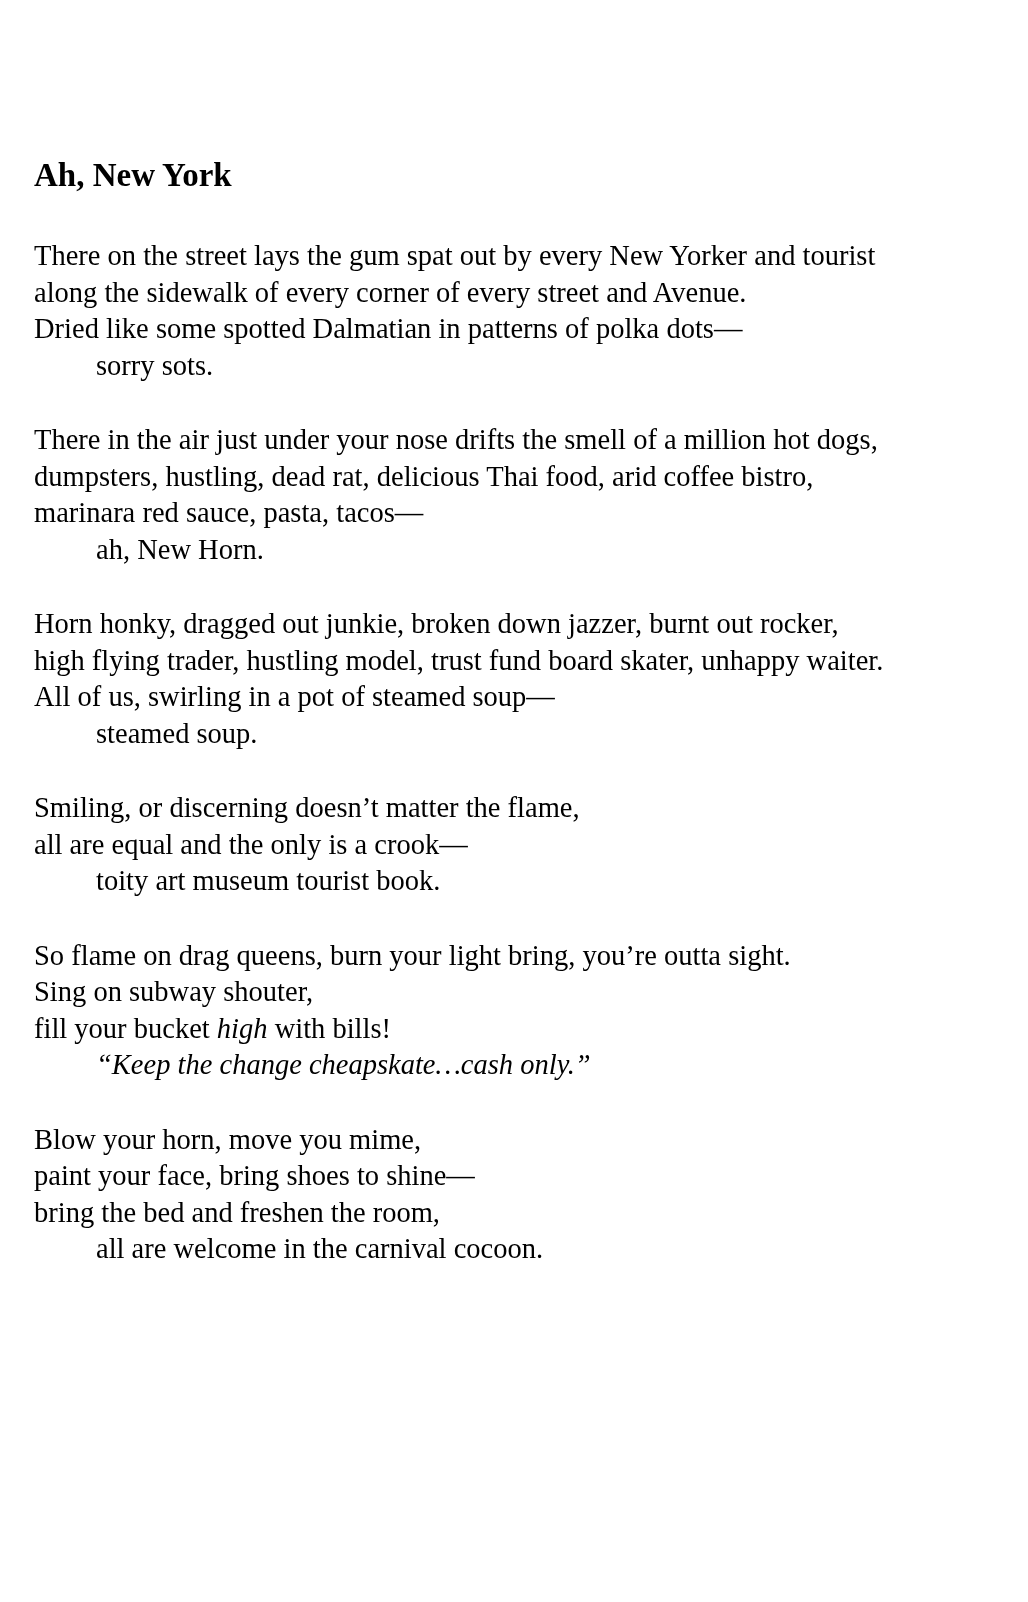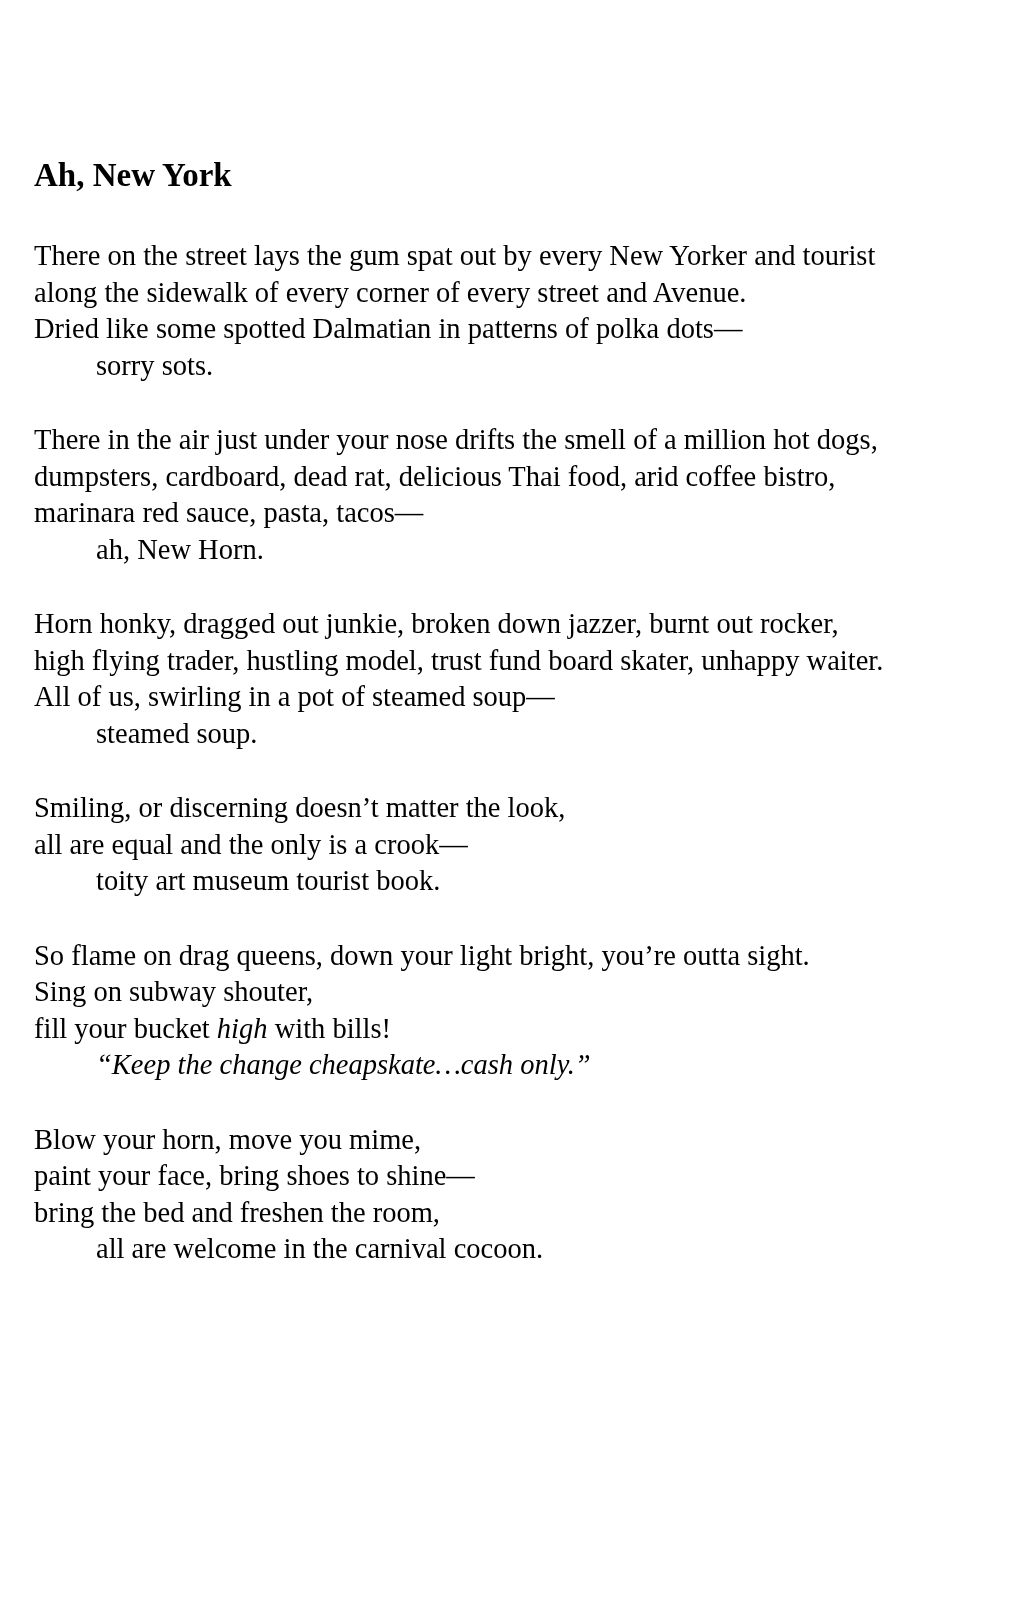--- a/index.html
+++ b/index.html
@@ -65,37 +65,37 @@
     <h1 class="poem-title">Ah, New York</h1>
     <div>
         <div class="stanza">
           <div class="line"><span>There on the street lays the gum spat out by every New Yorker and tourist</span></div>
           <div class="line"><span>along the sidewalk of every corner of every street and Avenue.</span></div>
           <div class="line"><span>Dried like some spotted Dalmatian in patterns of polka dots—</span></div>
           <div class="line indent"><span>sorry sots.</span></div>
         </div>
         <div class="stanza">
           <div class="line"><span>There in the air just under your nose drifts the smell of a million hot dogs,</span></div>
-          <div class="line"><span>dumpsters, cardboard, dead rat, delicious Thai food, arid coffee bistro,</span></div>
+          <div class="line"><span>dumpsters, hustling, dead rat, delicious Thai food, arid coffee bistro,</span></div>
           <div class="line"><span>marinara red sauce, pasta, tacos—</span></div>
           <div class="line indent"><span>ah, New Horn.</span></div>
         </div>
         <div class="stanza">
           <div class="line"><span>Horn honky, dragged out junkie, broken down jazzer, burnt out rocker,</span></div>
           <div class="line"><span>high flying trader, hustling model, trust fund board skater, unhappy waiter.</span></div>
           <div class="line"><span>All of us, swirling in a pot of steamed soup—</span></div>
           <div class="line indent"><span>steamed soup.</span></div>
         </div>
         <div class="stanza">
-          <div class="line"><span>Smiling, or discerning doesn’t matter the look,</span></div>
+          <div class="line"><span>Smiling, or discerning doesn’t matter the flame,</span></div>
           <div class="line"><span>all are equal and the only is a crook—</span></div>
           <div class="line indent"><span>toity art museum tourist book.</span></div>
         </div>
         <div class="stanza">
-          <div class="line"><span>So flame on drag queens, down your light bright, you’re outta sight.</span></div>
+          <div class="line"><span>So flame on drag queens, burn your light bring, you’re outta sight.</span></div>
           <div class="line"><span>Sing on subway shouter,</span></div>
           <div class="line"><span>fill your bucket </span><span class="italic">high</span><span> with bills!</span></div>
           <div class="line indent italic"><span>“Keep the change cheapskate…cash only.”</span></div>
         </div>
         <div class="stanza">
           <div class="line"><span>Blow your horn, move you mime,</span></div>
           <div class="line"><span>paint your face, bring shoes to shine—</span></div>
           <div class="line"><span>bring the bed and freshen the room,</span></div>
           <div class="line indent"><span>all are welcome in the carnival cocoon.</span></div>
         </div>

